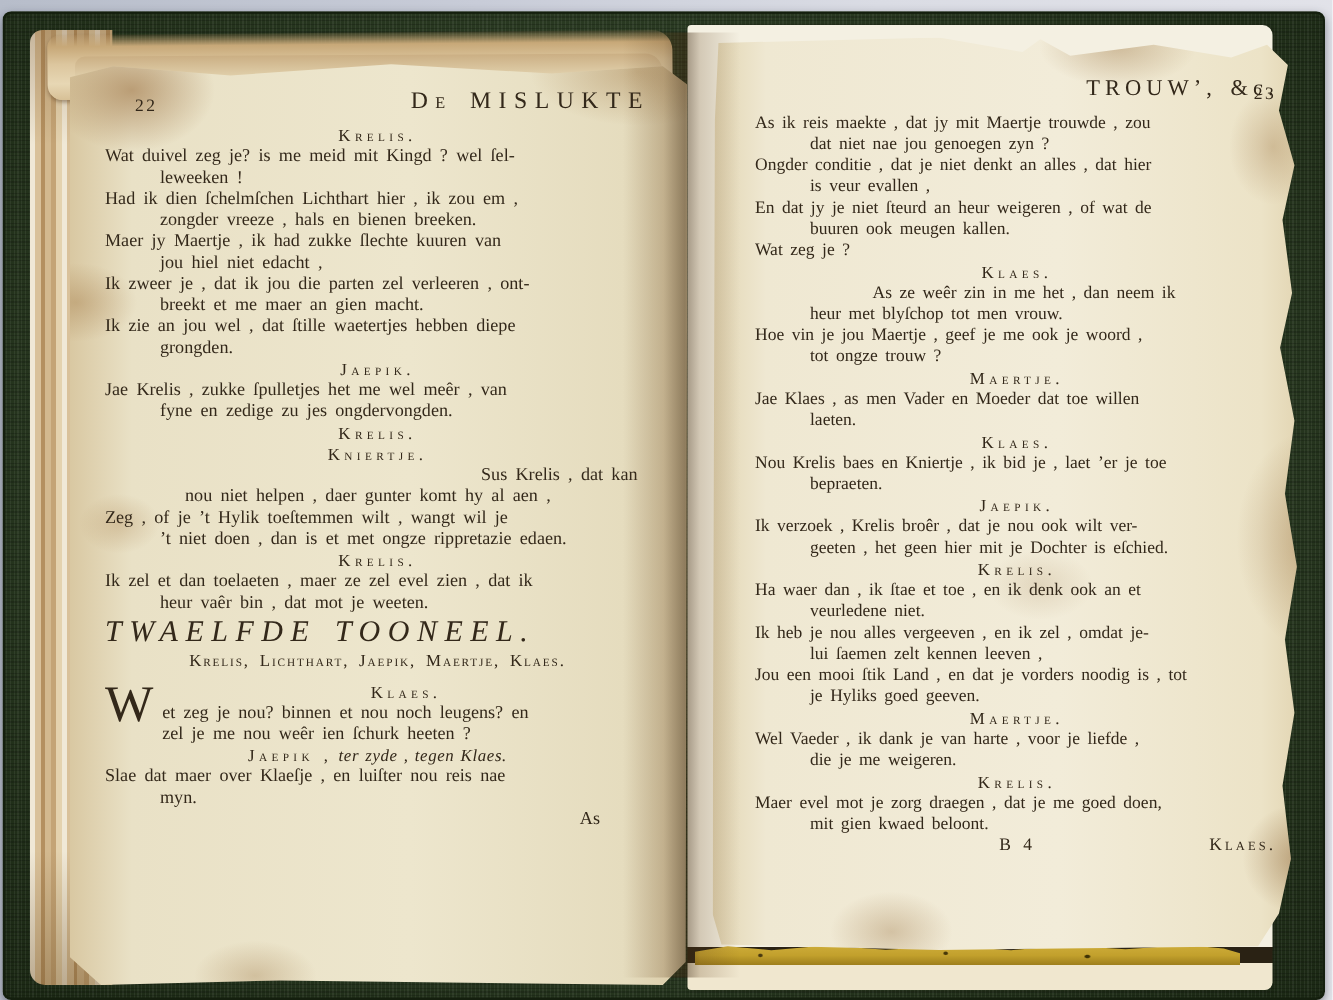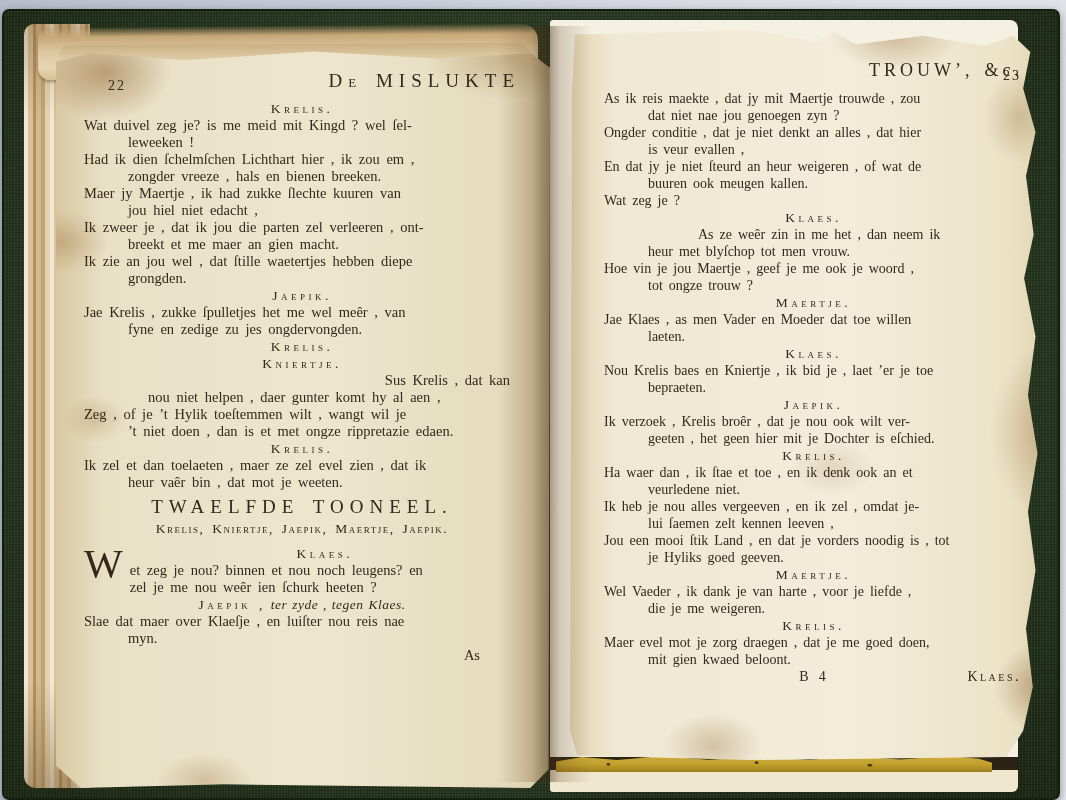--- a/index.html
+++ b/index.html
@@ -94,21 +94,21 @@
   .running-title{display:block;text-align:right;font-size:19px;letter-spacing:6px;}
   .running-title.sc{font-variant:small-caps;}
   .right-page .running-title{font-size:18px;letter-spacing:4px;margin-bottom:6px;}
   .line{white-space:nowrap;}
   .cont{padding-left:44px;}
   .iline{padding-left:64px;}
   .inset{padding-left:94px;}
   .rline{text-align:right;padding-right:10px;}
   .speech-heading{text-align:center;font-variant:small-caps;font-size:13.5px;letter-spacing:3.5px;word-spacing:1px;}
   .speech-heading .it{font-variant:normal;font-style:italic;letter-spacing:.5px;font-size:13.5px;text-align:center;}
-  .scene-heading{text-align:center;font-size:19px;letter-spacing:6px;margin:7px 0 5px;white-space:nowrap;}
+  .scene-heading{text-align:left;font-size:24px;letter-spacing:6px;margin:7px 0 5px;white-space:nowrap;font-style:italic;}
   .cast-list{text-align:center;font-variant:small-caps;font-size:13.5px;letter-spacing:1.5px;margin:2px 0 8px;white-space:nowrap;}
   .dropcap-block{position:relative;}
   .dropcap{float:left;font-size:41px;line-height:33px;padding:2px 7px 0 0;}
   .catchline{text-align:right;padding-right:40px;}
   .sigline{position:relative;text-align:center;}
   .sigline .catch{position:absolute;right:2px;top:0;font-variant:small-caps;letter-spacing:2.5px;}
   .sigline .sig{letter-spacing:2px;}
 </style>
 </head>
 <body style="--ink: #33281a;">
@@ -160,21 +160,21 @@
         <div class="verse">
           <div class="line first">Zeg , of je ’t Hylik toeſtemmen wilt , wangt wil je</div>
           <div class="line cont">’t niet doen , dan is et met ongze rippretazie edaen.</div>
         </div>
         <div class="speech-heading">Krelis.</div>
         <div class="verse">
           <div class="line first">Ik zel et dan toelaeten , maer ze zel evel zien , dat ik</div>
           <div class="line cont">heur vaêr bin , dat mot je weeten.</div>
         </div>
         <div class="scene-heading">TWAELFDE TOONEEL.</div>
-        <div class="cast-list">Krelis, Kniertje, Jaepik, Maertje, Jaepik.</div>
+        <div class="cast-list">Krelis, Lichthart, Jaepik, Maertje, Klaes.</div>
         <div class="dropcap-block">
           <span class="dropcap">W</span>
           <div class="speech-heading">Klaes.</div>
           <div class="line">et zeg je nou? binnen et nou noch leugens? en</div>
           <div class="line">zel je me nou weêr ien ſchurk heeten ?</div>
         </div>
         <div class="speech-heading"><span>Jaepik ,</span><span class="it"> ter zyde , tegen Klaes.</span></div>
         <div class="verse">
           <div class="line first">Slae dat maer over Klaeſje , en luiſter nou reis nae</div>
           <div class="line cont">myn.</div>

